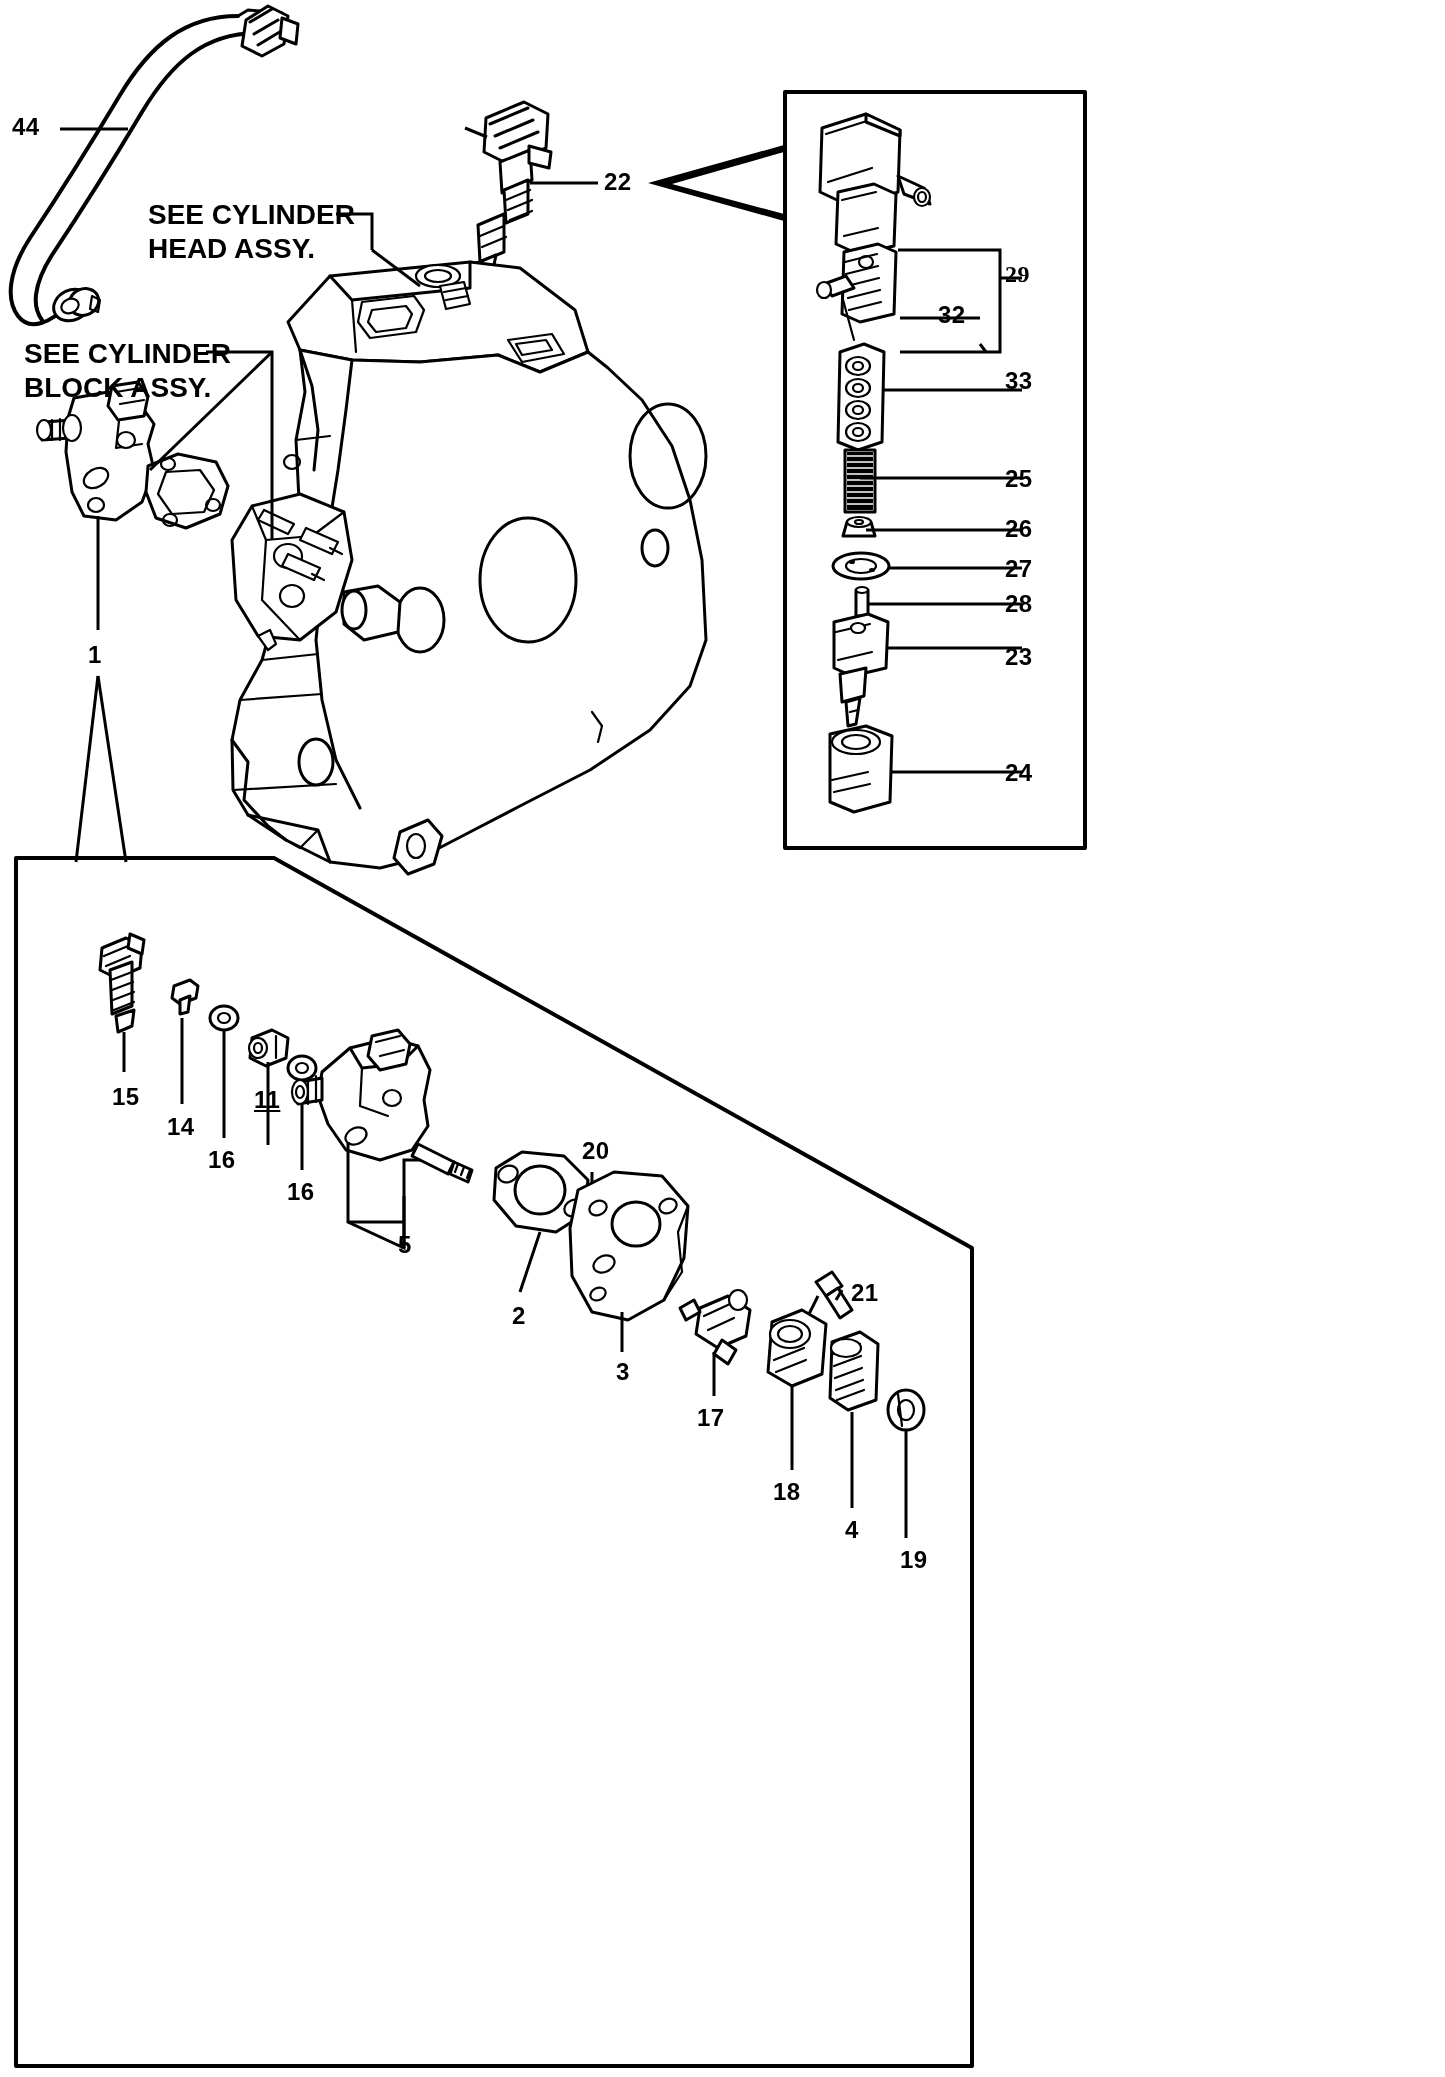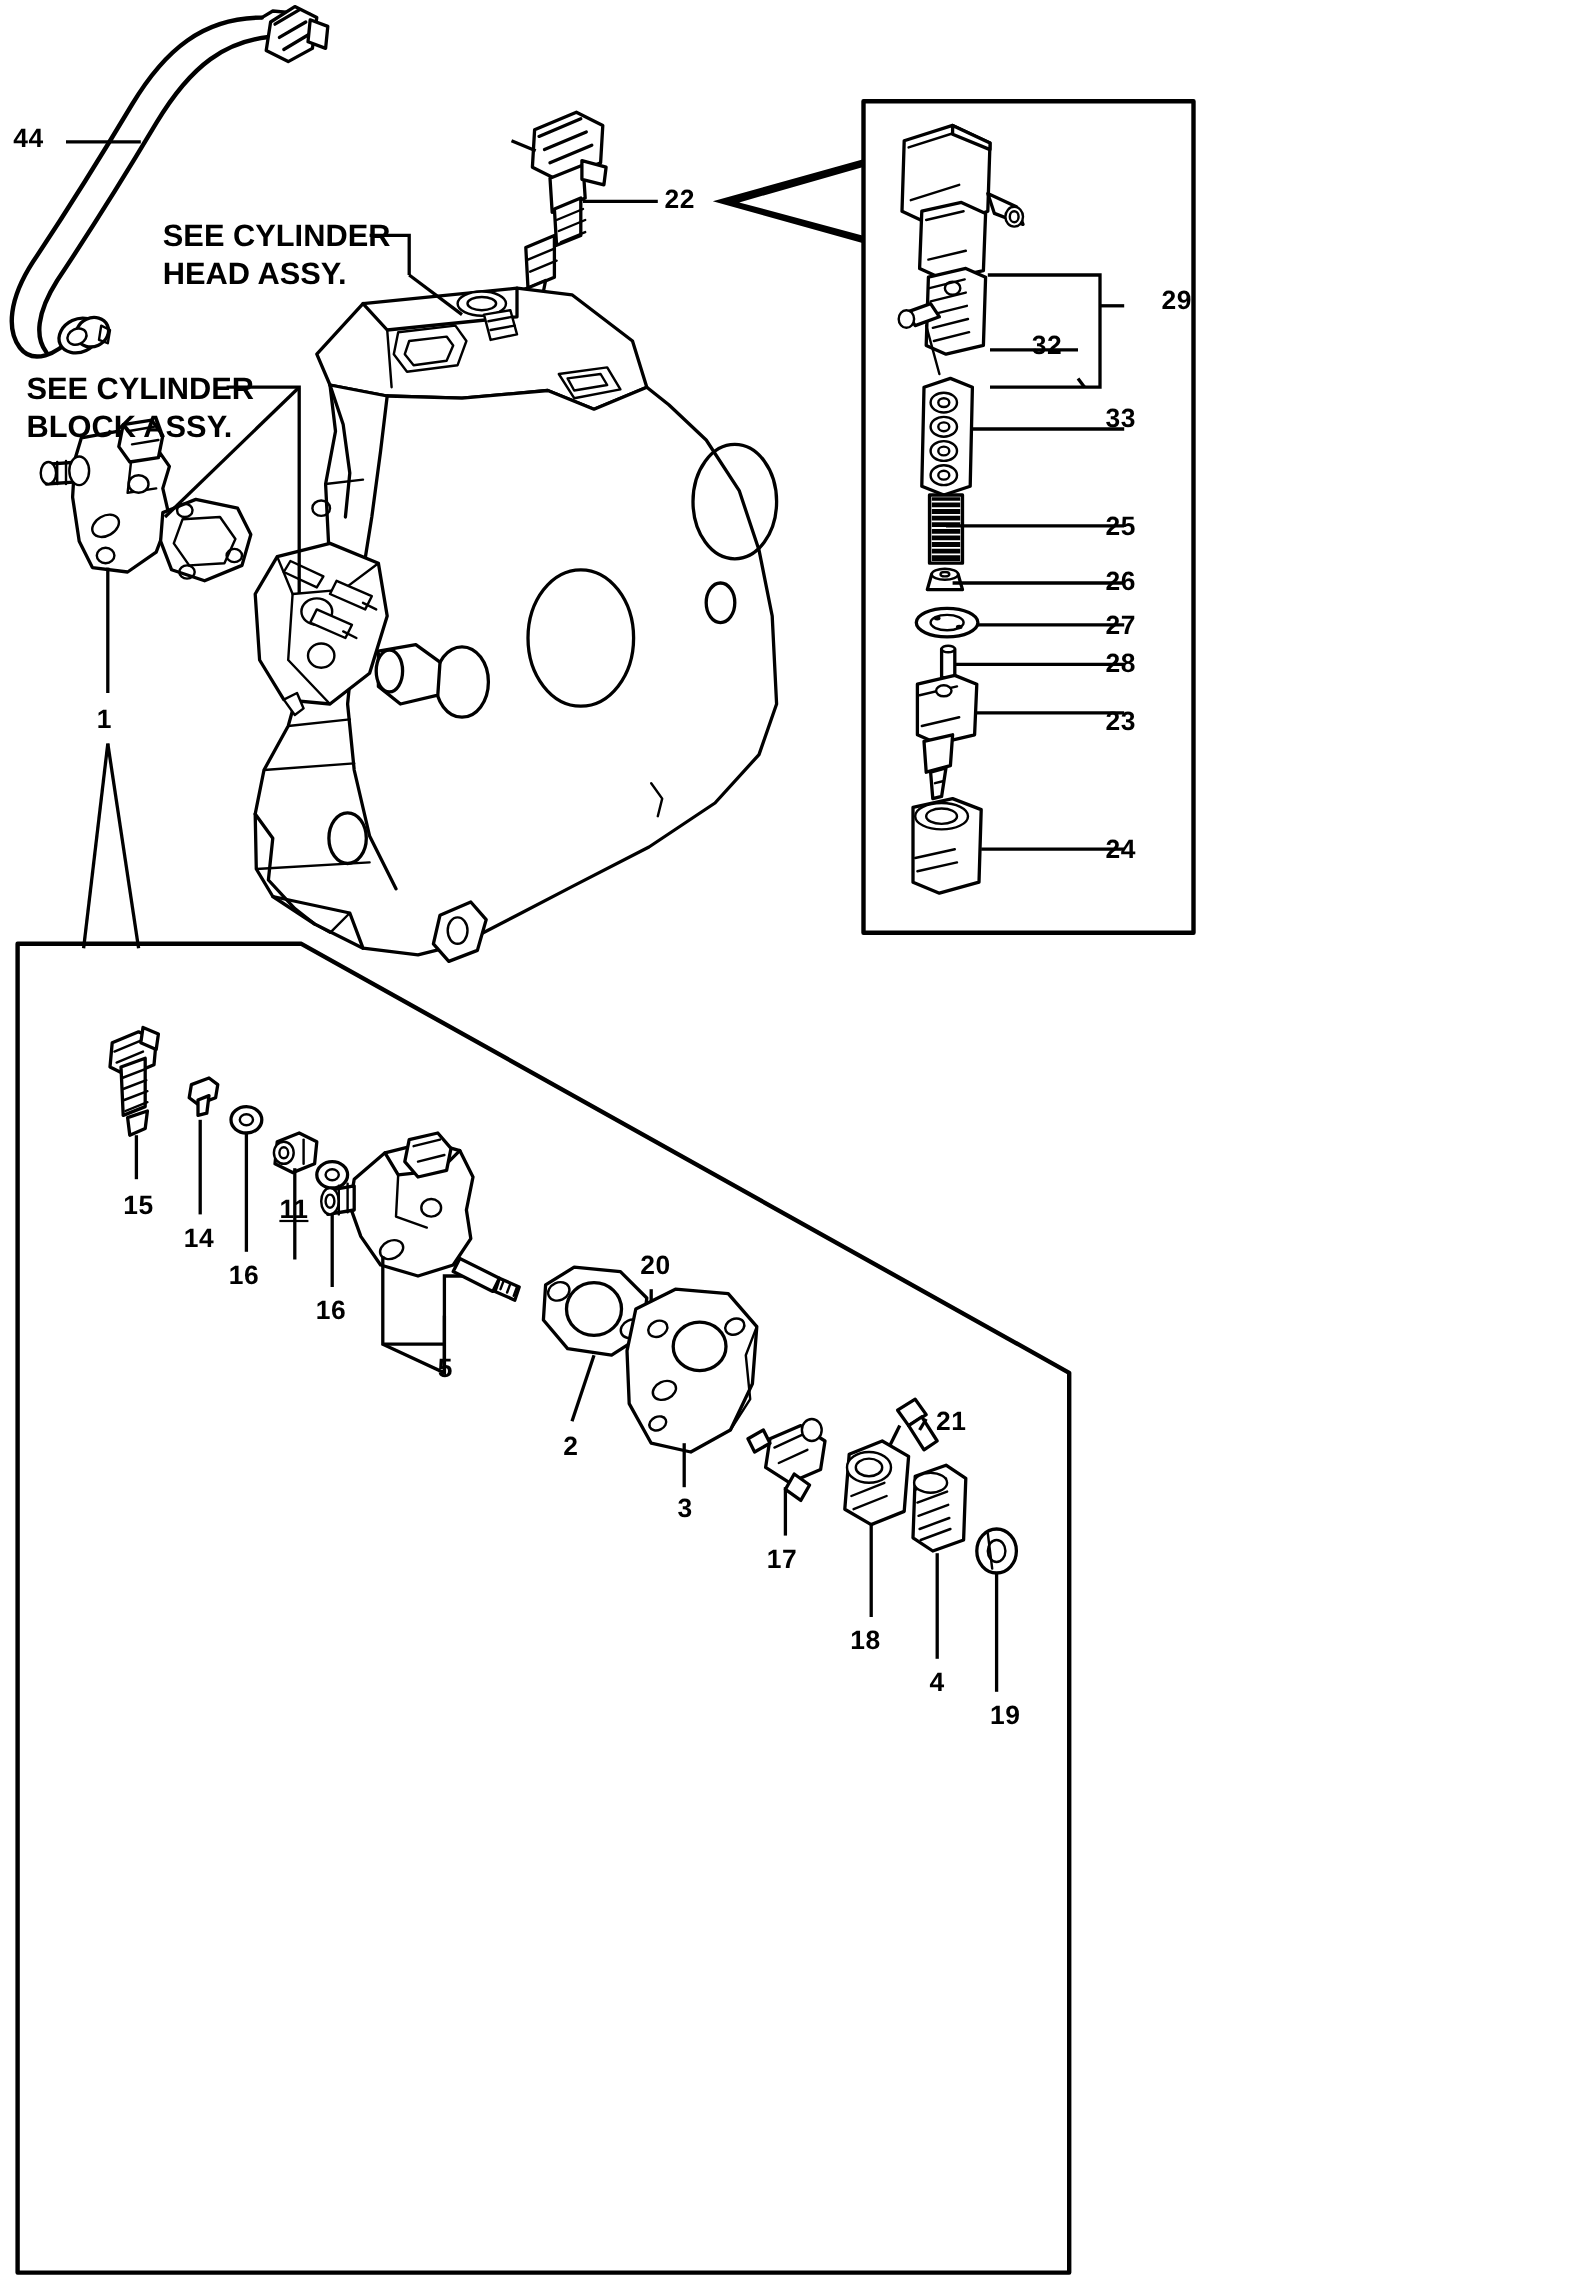--- a/index.html
+++ b/index.html
@@ -434,21 +434,21 @@
   </div>
   <div class="note" style="left:24px;top:337px;">
     <span class="ln">SEE CYLINDER</span>
     <span class="ln">BLOCK ASSY.</span>
   </div>
 
   <div class="lbl" style="left:12px;top:115px;">44</div>
   <div class="lbl" style="left:604px;top:170px;">22</div>
   <div class="lbl" style="left:88px;top:643px;">1</div>
 
-  <div class="lbl" style="left:1056px;top:262px;">29</div>
+  <div class="lbl" style="left:1005px;top:262px;font-family:Liberation Serif, serif;">29</div>
   <div class="lbl" style="left:938px;top:303px;">32</div>
   <div class="lbl" style="left:1005px;top:369px;text-align:right;">33</div>
   <div class="lbl" style="left:1005px;top:467px;">25</div>
   <div class="lbl" style="left:1005px;top:517px;text-align:center;">26</div>
   <div class="lbl" style="left:1005px;top:557px;">27</div>
   <div class="lbl" style="left:1005px;top:592px;">28</div>
   <div class="lbl" style="left:1005px;top:645px;">23</div>
   <div class="lbl" style="left:1005px;top:761px;">24</div>
 
   <div class="lbl" style="left:112px;top:1085px;">15</div>

